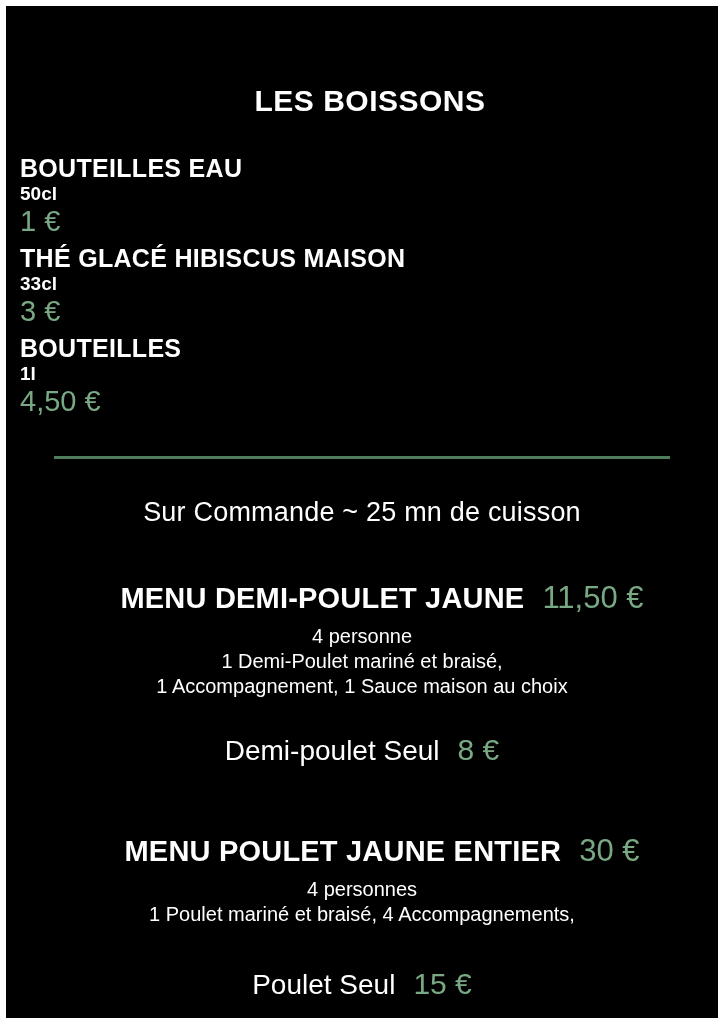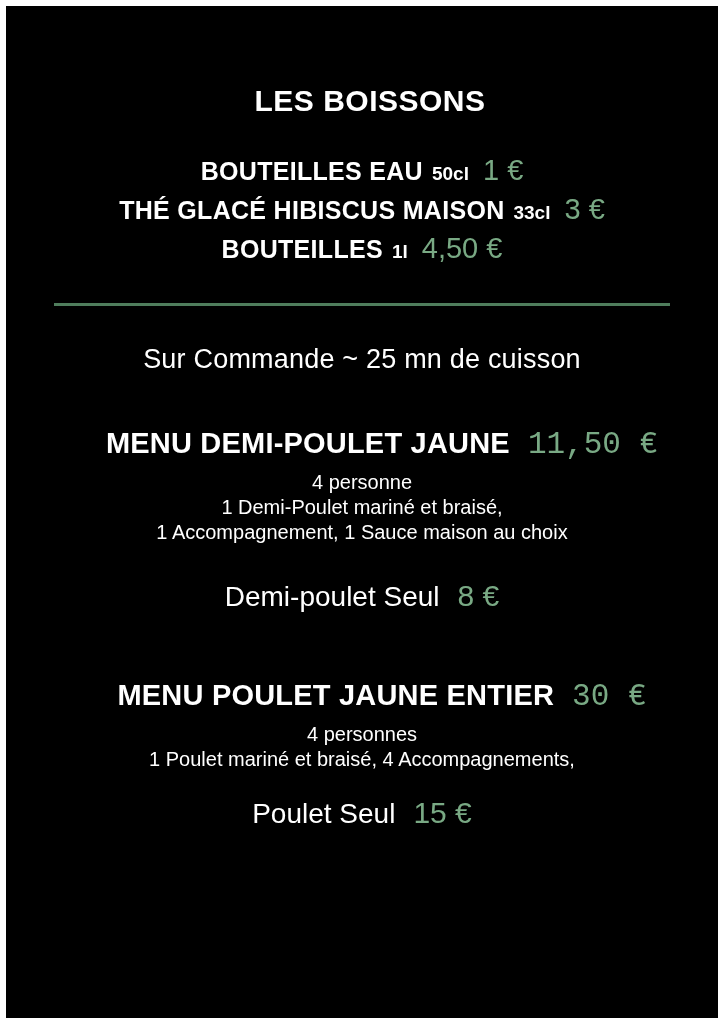--- a/index.html
+++ b/index.html
@@ -35,20 +35,21 @@
   .drinks {
     margin-top: 36px;
     text-align: center;
   }
   .drink-row {
     display: flex;
     justify-content: center;
     align-items: baseline;
     margin-bottom: 6px;
     white-space: nowrap;
+    flex-direction: column;
   }
   .drink-name {
     font-size: 25px;
     font-weight: bold;
     letter-spacing: 0.3px;
   }
   .drink-size {
     font-size: 19px;
     font-weight: bold;
     margin-left: 9px;
@@ -87,21 +88,20 @@
   }
   .menu-title {
     font-size: 29px;
     font-weight: bold;
     letter-spacing: 0.2px;
   }
   .menu-price {
     font-size: 31px;
     color: #79a984;
     margin-left: 18px;
-    font-family: Liberation Mono, monospace;
   }
   .menu-desc {
     margin-top: 8px;
     font-size: 20px;
     line-height: 1.25;
     font-weight: normal;
   }
   .single-row {
     display: flex;
     justify-content: center;
@@ -112,21 +112,21 @@
   .single-name {
     font-size: 28px;
     font-weight: normal;
   }
   .single-price {
     font-size: 30px;
     color: #79a984;
     margin-left: 18px;
   }
   .menu-block.second .single-row {
-    margin-top: 24px;
+    margin-top: 40px;
     text-align: center;
   }
 </style>
 </head>
 <body>
 
 <div class="menu-board">
 
   <div class="section-title">LES BOISSONS</div>
 

